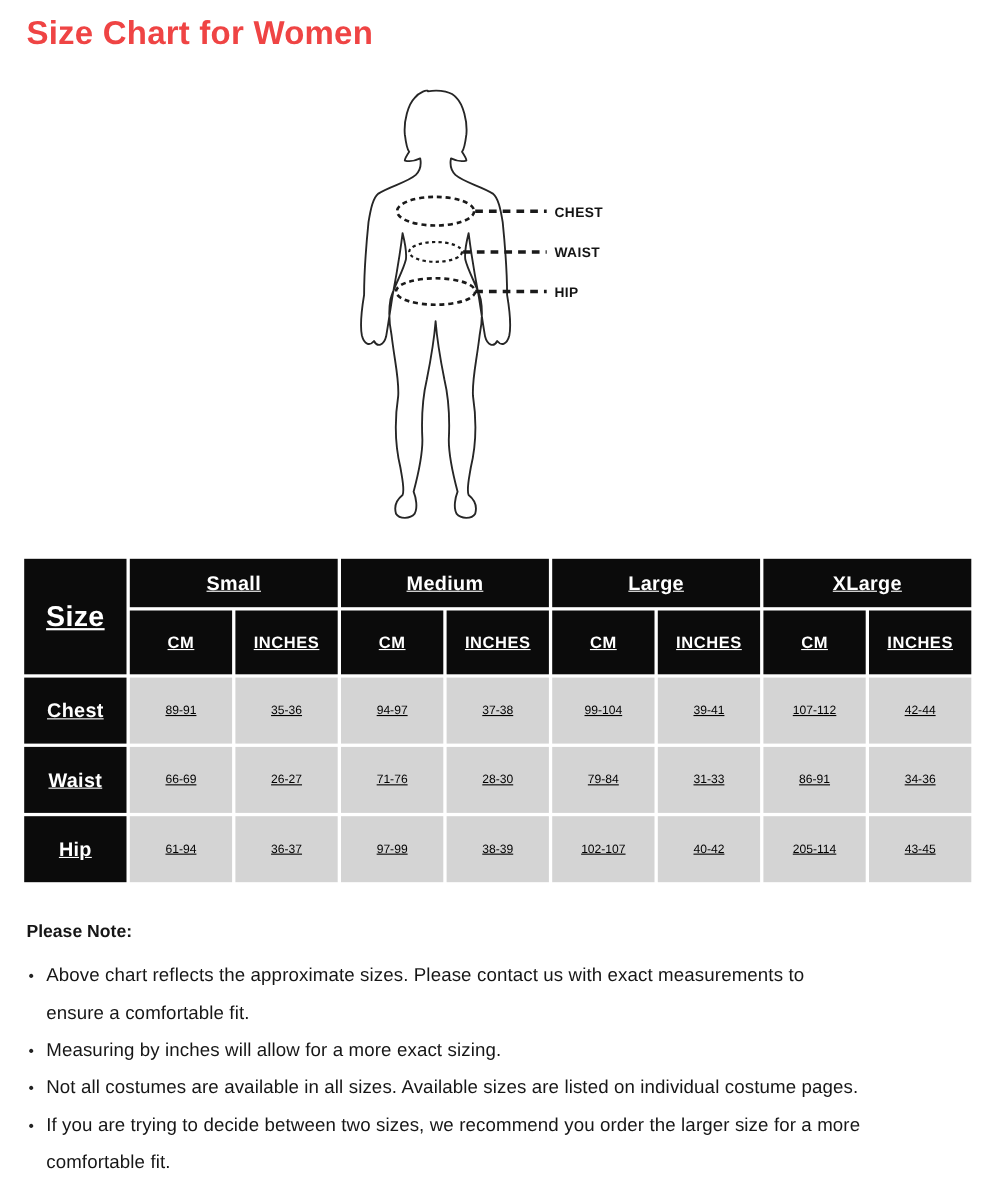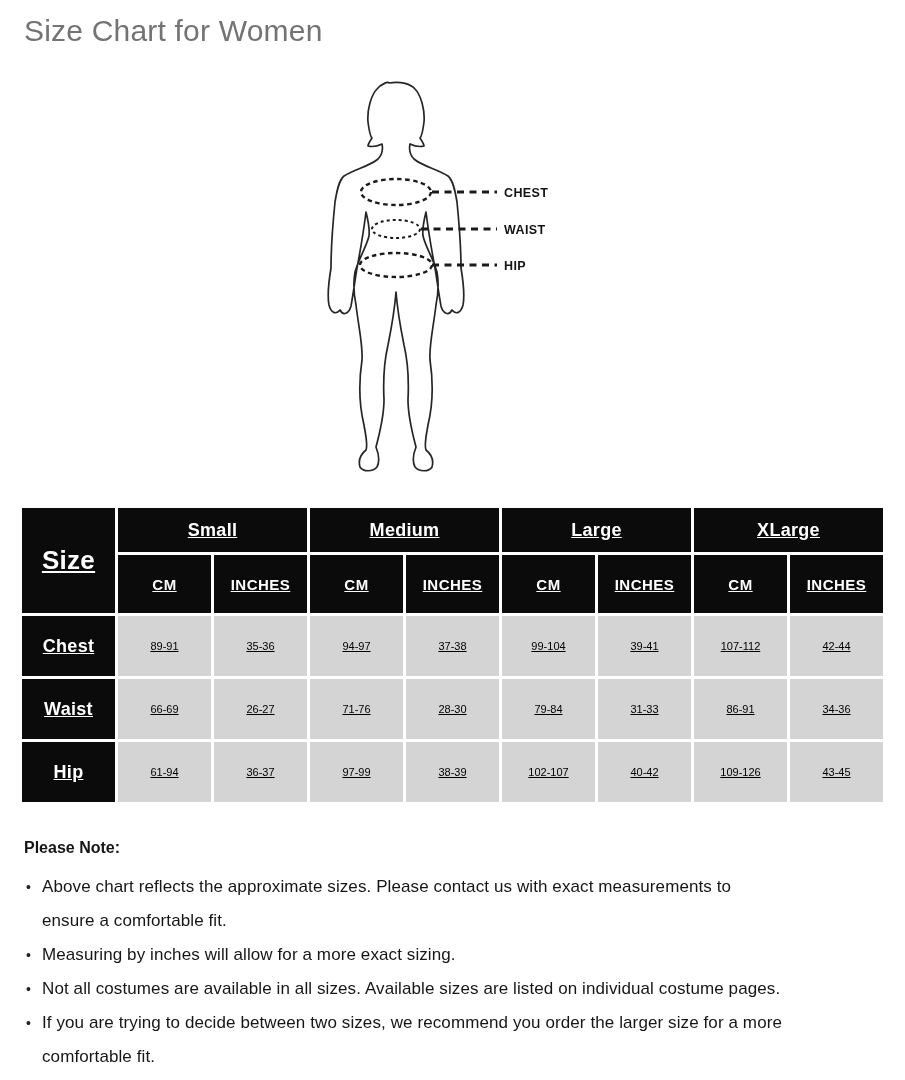--- a/index.html
+++ b/index.html
@@ -7,21 +7,21 @@
     width: 905px; height: 1080px;
     background: #ffffff;
     font-family: "Liberation Sans", sans-serif;
     position: relative;
     overflow: hidden;
     color: #111;
   }
   .page-title {
     position: absolute; left: 24px; top: 12px;
     margin: 0; font-size: 30px; line-height: 38px;
-    font-weight: 400; color: #737373; letter-spacing: 0.2px;
+    font-weight: 700; color: #ef4444; letter-spacing: 0.2px;
   }
   .figure-svg { position: absolute; left: 315px; top: 75px; width: 270px; height: 405px; }
   .figure-label { font-family: "Liberation Sans", sans-serif; font-size: 12.5px; font-weight: bold; letter-spacing: 0.4px; fill: #141414; }
 
   .table-wrap { position: absolute; left: 19px; top: 505px; }
   .size-table { border-collapse: separate; border-spacing: 3px; table-layout: fixed; }
   .size-table th, .size-table td { text-align: center; vertical-align: middle; padding: 0; overflow: hidden; text-decoration: underline; }
   .hdr { background: #0b0b0b; color: #ffffff; font-weight: bold; }
   .corner-hdr { font-size: 26px; letter-spacing: 0.3px; }
   .group-hdr { height: 44px; font-size: 18px; letter-spacing: 0.3px; }
@@ -164,21 +164,21 @@
       <td class="val-cell">34-36</td>
     </tr>
     <tr>
       <th class="hdr row-hdr">Hip</th>
       <td class="val-cell">61-94</td>
       <td class="val-cell">36-37</td>
       <td class="val-cell">97-99</td>
       <td class="val-cell">38-39</td>
       <td class="val-cell">102-107</td>
       <td class="val-cell">40-42</td>
-      <td class="val-cell">109-126</td>
+      <td class="val-cell">205-114</td>
       <td class="val-cell">43-45</td>
     </tr>
   </tbody>
     </table>
 </div>
 
 <div class="notes">
   <p class="notes-title">Please Note:</p>
 
   <div class="note-bullet">

